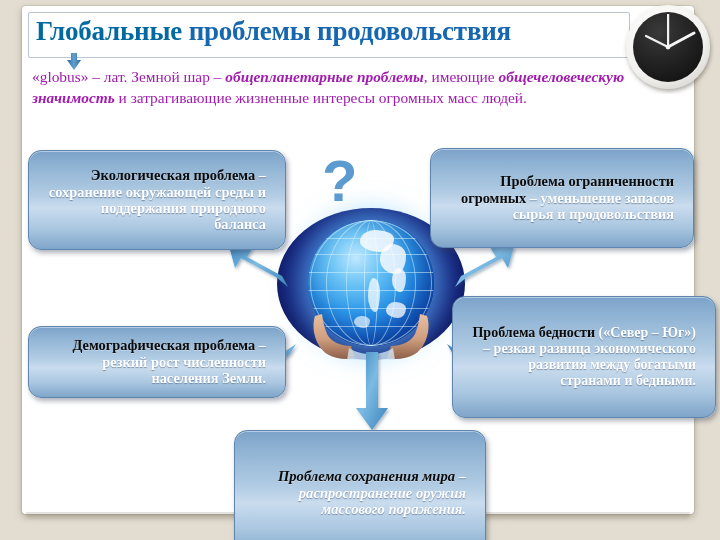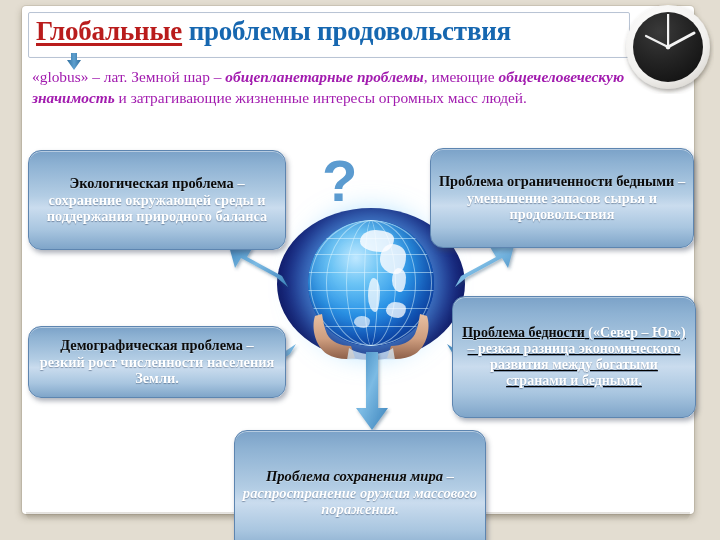--- a/index.html
+++ b/index.html
@@ -45,24 +45,23 @@
     left: 36px; top: 16px;
     width: 600px;
     font-size: 27px;
     font-weight: bold;
     color: #1667b0;
     letter-spacing: -0.2px;
     white-space: nowrap;
     z-index: 7;
   }
   #page-title .hl {
-    text-decoration: underline;
     text-decoration-thickness: 3px;
     text-underline-offset: 3px;
-    color: #b91c1c;
+    color: #0369a1;
   }
   
   #title-arrow {
     position: absolute;
     left: 67px; top: 53px;
     width: 14px; height: 17px;
     z-index: 7;
   }
 
   
@@ -152,36 +151,37 @@
     box-shadow: 2px 3px 5px rgba(60,70,90,0.42), inset 0 1px 0 rgba(255,255,255,0.45);
     box-sizing: border-box;
     display: flex;
     align-items: center;
     justify-content: center;
     text-align: center;
     z-index: 5;
     padding: 3px 7px;
   }
   .callout p {
-    margin: 0;
+    margin: 12px;
     font-size: 14.4px;
     line-height: 1.14;
     font-weight: bold;
     color: #ffffff;
     text-shadow: 0 1px 1px rgba(40,60,90,0.45);
+    text-align: right;
   }
   .callout p .key {
     color: #0b0b0b;
     text-shadow: 0 1px 0 rgba(255,255,255,0.30);
   }
 
   #box-ecology   { left: 28px;  top: 150px; width: 258px; height: 100px; }
   #box-resources { left: 430px; top: 148px; width: 264px; height: 100px; }
   #box-demography{ left: 28px;  top: 326px; width: 258px; height: 72px;  }
-  #box-poverty   { left: 452px; top: 296px; width: 244px; height: 122px; text-decoration: underline; }
+  #box-poverty   { left: 452px; top: 296px; width: 264px; height: 122px; }
   #box-peace     { left: 234px; top: 430px; width: 252px; height: 126px; font-style: italic; }
 
   #box-poverty p { font-size: 14px; }
   #box-peace p   { font-size: 14.6px; }
 
   
   #clock {
     position: absolute;
     left: 622px; top: 2px;
     width: 92px; height: 92px;
@@ -285,21 +285,21 @@
     <path d="M118 18 C122 30 118 48 106 56 C98 61 86 62 78 60 L82 48 C92 48 102 44 106 36 C109 29 110 22 111 16 Z" fill="url(#skin)"></path>
     <path d="M40 50 C52 58 72 58 84 50 L86 62 L38 62 Z" fill="#d8eefc" opacity="0.75"></path>
   </svg>
 </div>
 
 <div class="callout" id="box-ecology">
   <p><span class="key">Экологическая проблема</span><span> – сохранение окружающей среды и поддержания природного баланса</span></p>
 </div>
 
 <div class="callout" id="box-resources">
-  <p><span class="key">Проблема ограниченности бедными</span><span> – уменьшение запасов сырья и продовольствия</span></p>
+  <p><span class="key">Проблема ограниченности огромных</span><span> – уменьшение запасов сырья и продовольствия</span></p>
 </div>
 
 <div class="callout" id="box-demography">
   <p><span class="key">Демографическая проблема</span><span> – резкий рост численности населения Земли.</span></p>
 </div>
 
 <div class="callout" id="box-poverty">
   <p><span class="key">Проблема бедности</span><span> («Север – Юг») – резкая разница экономического развития между богатыми странами и бедными.</span></p>
 </div>
 

